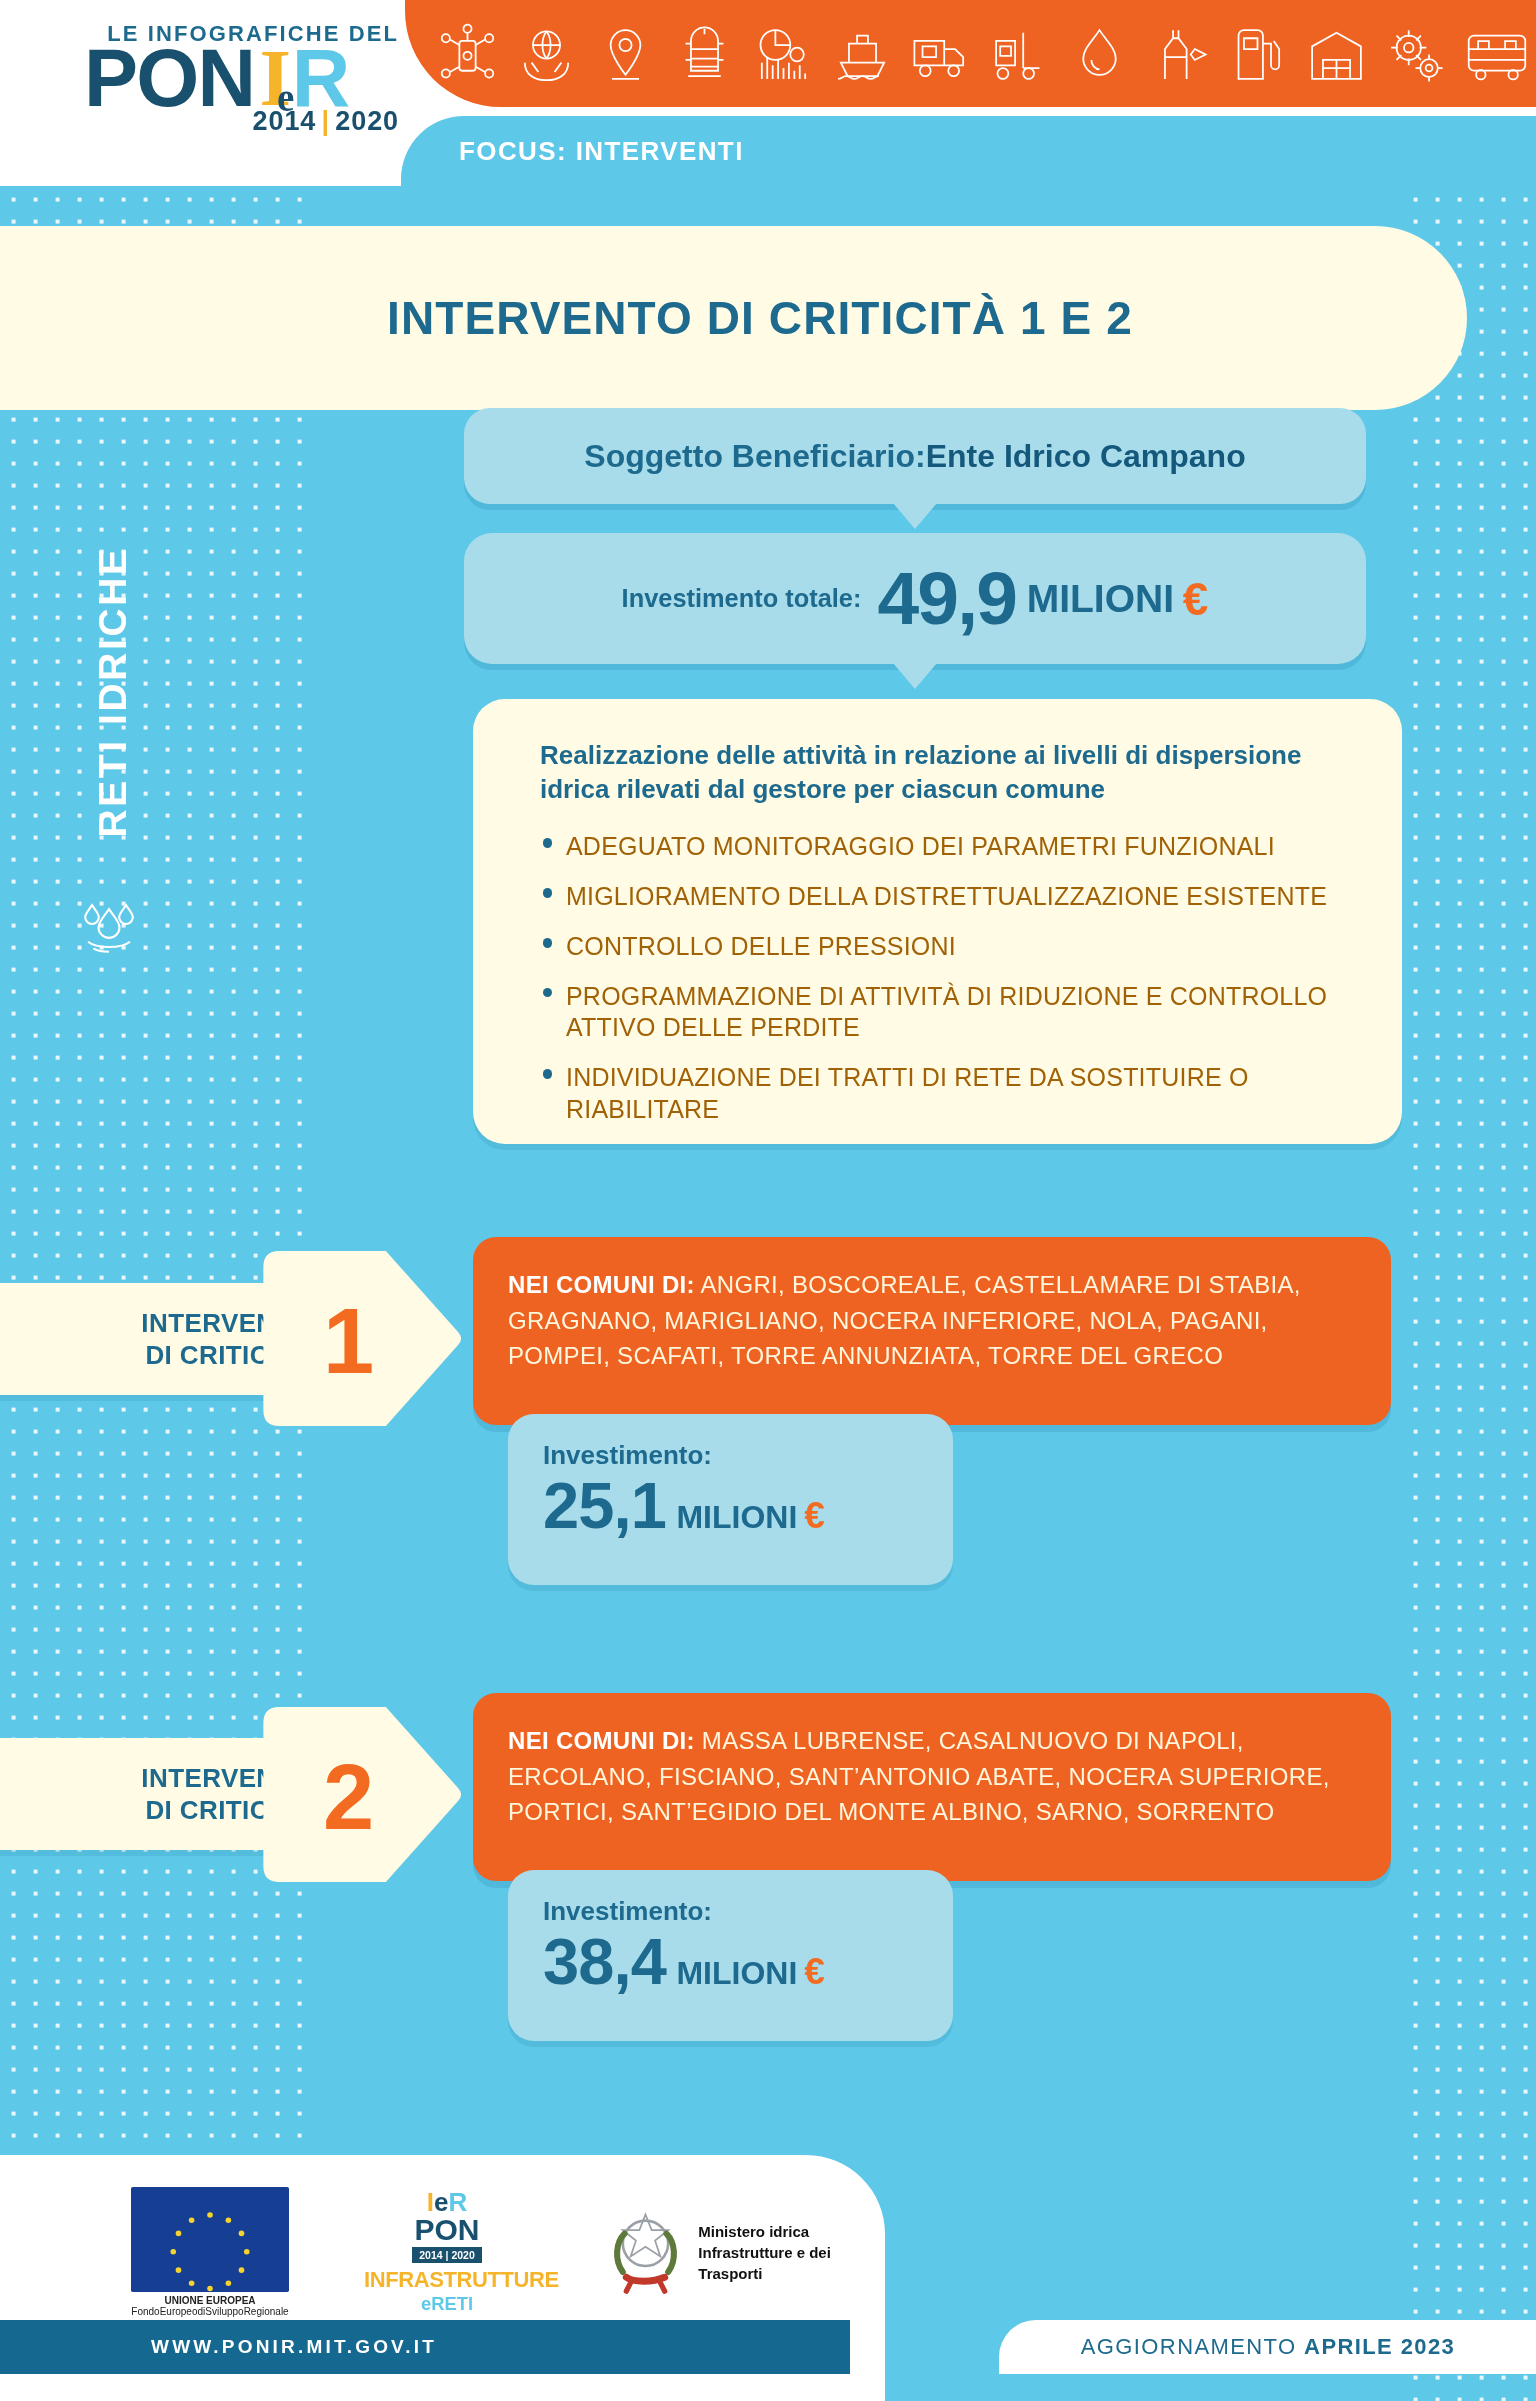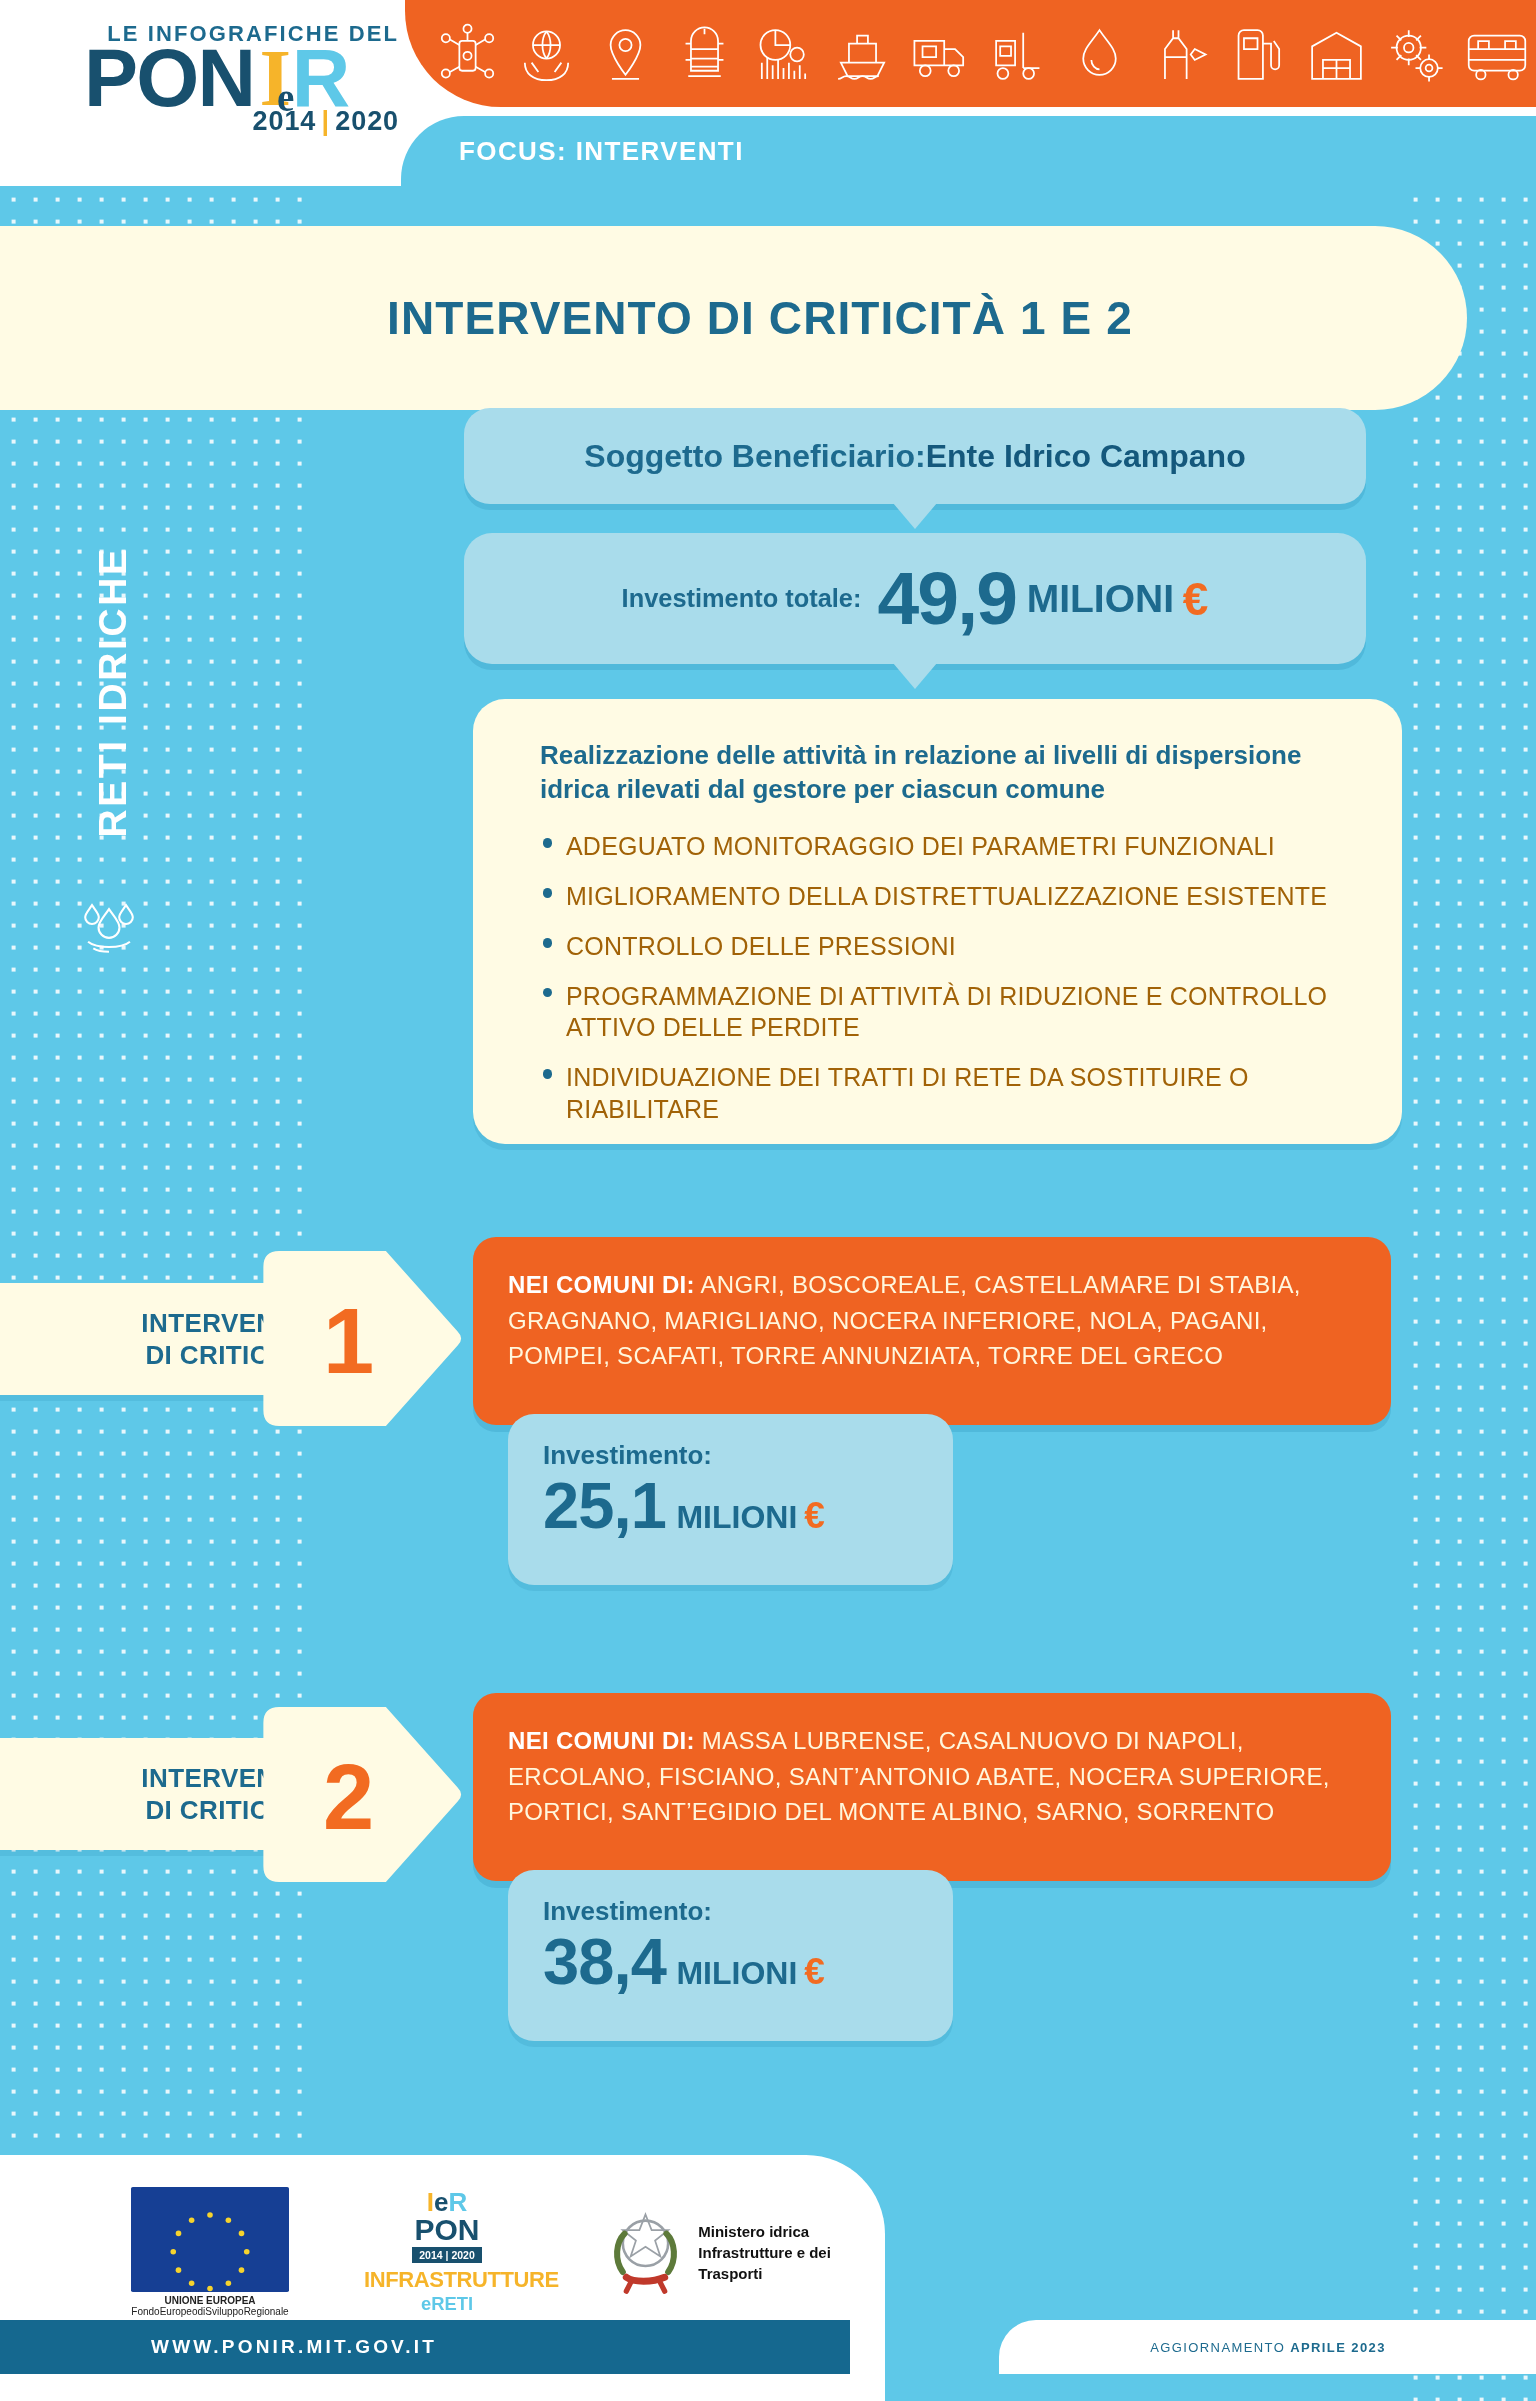--- a/index.html
+++ b/index.html
@@ -173,21 +173,21 @@
   .min .txt{font-size:15px;font-weight:bold;color:#111;line-height:1.4;}
   .foot-bar{
     position:absolute;left:0;top:2320px;width:850px;height:54px;background:#15688f;z-index:9;
     display:flex;align-items:center;
   }
   .foot-bar span{color:#fff;font-size:19px;font-weight:bold;letter-spacing:3.2px;margin-left:151px;}
   .foot-upd{
     position:absolute;left:999px;top:2320px;width:538px;height:54px;background:#ffffff;z-index:9;
     border-top-left-radius:37px;display:flex;align-items:center;justify-content:center;
   }
-  .foot-upd span{color:#1d6a8e;font-size:13px;letter-spacing:1.4px;}
+  .foot-upd span{color:#1d6a8e;font-size:22px;letter-spacing:1.4px;}
   .foot-upd b{font-weight:bold;}
 </style>
 </head>
 <body>
 
 <div class="page">
 
   <div class="dots dots-left"></div>
   <div class="dots dots-right"></div>
 

